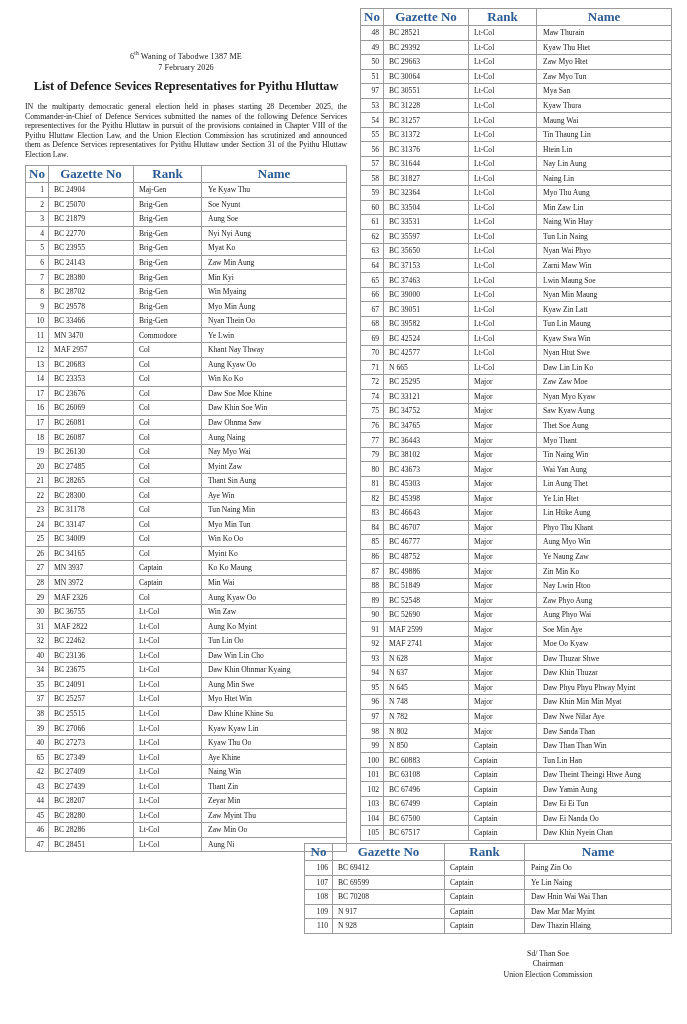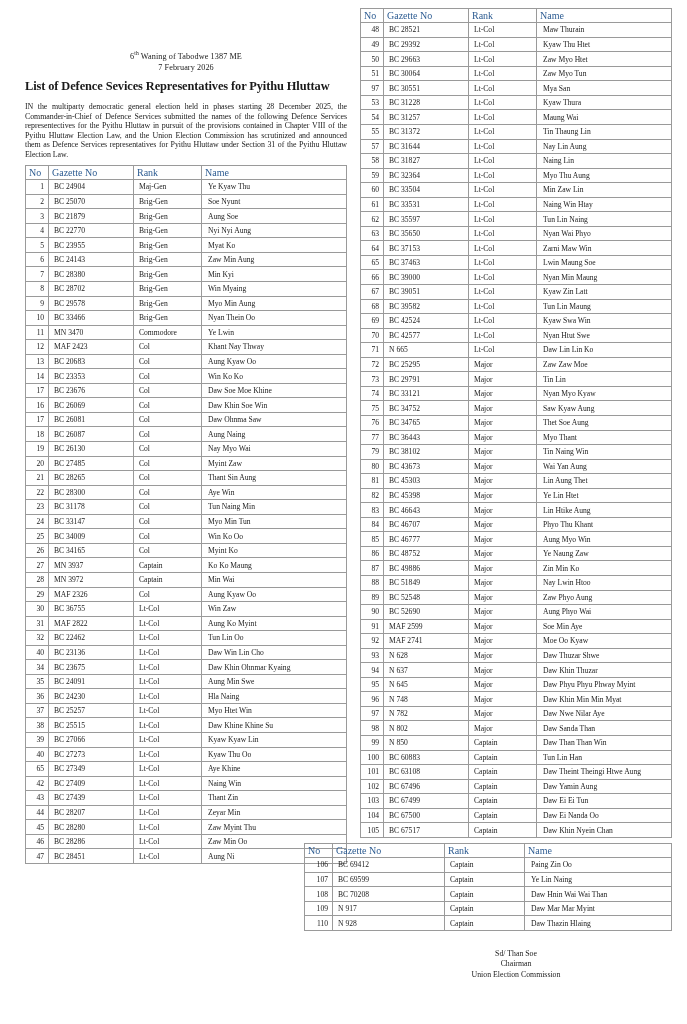--- a/index.html
+++ b/index.html
@@ -32,20 +32,21 @@
     font-size: 8.2px;
     line-height: 10.5px;
     letter-spacing: 0.1px;
   }
   .date-line sup {
     font-size: 5.6px;
     vertical-align: super;
     line-height: 0;
   }
   .doc-title {
+    text-align: center;
     font-size: 12.4px;
     font-weight: bold;
     line-height: 15px;
     margin-top: 6px;
     letter-spacing: -0.1px;
   }
   .intro-para {
     font-size: 7.9px;
     line-height: 9.55px;
     text-align: justify;
@@ -63,23 +64,23 @@
   table.reps th, table.reps td {
     border: 0.6px solid #9a9a9a;
     padding: 0px 3px;
     height: 13.55px;
     vertical-align: middle;
     overflow: hidden;
     white-space: nowrap;
   }
   table.reps th {
     color: #2d5c92;
-    font-weight: normal;
-    text-align: left;
-    font-size: 10px;
+    font-weight: bold;
+    text-align: center;
+    font-size: 13px;
     height: 13.2px;
   }
   table.reps td.c-no {
     text-align: right;
     padding-right: 4px;
   }
   table.reps td.c-gaz,
   table.reps td.c-rank,
   table.reps td.c-name {
     text-align: left;
@@ -113,21 +114,21 @@
     top: 843px;
     width: 368px;
   }
   .table-bottom col.w-no   { width: 28px; }
   .table-bottom col.w-gaz  { width: 112px; }
   .table-bottom col.w-rank { width: 80px; }
 
   
   .signature {
     position: absolute;
-    left: 380px;
+    left: 412px;
     top: 949px;
     width: 272px;
     text-align: center;
     font-size: 7.8px;
     line-height: 10.4px;
   }
   .signature div { white-space: nowrap; }
 </style>
 </head>
 <body>
@@ -221,21 +222,21 @@
             <td class="c-name">Nyan Thein Oo</td>
           </tr>
           <tr>
             <td class="c-no">11</td>
             <td class="c-gaz">MN 3470</td>
             <td class="c-rank">Commodore</td>
             <td class="c-name">Ye Lwin</td>
           </tr>
           <tr>
             <td class="c-no">12</td>
-            <td class="c-gaz">MAF 2423</td>
+            <td class="c-gaz">MAF 2957</td>
             <td class="c-rank">Col</td>
             <td class="c-name">Khant Nay Thway</td>
           </tr>
           <tr>
             <td class="c-no">13</td>
             <td class="c-gaz">BC 20683</td>
             <td class="c-rank">Col</td>
             <td class="c-name">Aung Kyaw Oo</td>
           </tr>
           <tr>
@@ -362,26 +363,20 @@
             <td class="c-no">34</td>
             <td class="c-gaz">BC 23675</td>
             <td class="c-rank">Lt-Col</td>
             <td class="c-name">Daw Khin Ohnmar Kyaing</td>
           </tr>
           <tr>
             <td class="c-no">35</td>
             <td class="c-gaz">BC 24091</td>
             <td class="c-rank">Lt-Col</td>
             <td class="c-name">Aung Min Swe</td>
-          </tr>
-          <tr>
-            <td class="c-no">36</td>
-            <td class="c-gaz">BC 24230</td>
-            <td class="c-rank">Lt-Col</td>
-            <td class="c-name">Hla Naing</td>
           </tr>
           <tr>
             <td class="c-no">37</td>
             <td class="c-gaz">BC 25257</td>
             <td class="c-rank">Lt-Col</td>
             <td class="c-name">Myo Htet Win</td>
           </tr>
           <tr>
             <td class="c-no">38</td>
             <td class="c-gaz">BC 25515</td>
@@ -505,20 +500,26 @@
             <td class="c-rank">Lt-Col</td>
             <td class="c-name">Maung Wai</td>
           </tr>
           <tr>
             <td class="c-no">55</td>
             <td class="c-gaz">BC 31372</td>
             <td class="c-rank">Lt-Col</td>
             <td class="c-name">Tin Thaung Lin</td>
           </tr>
           <tr>
+            <td class="c-no">56</td>
+            <td class="c-gaz">BC 31376</td>
+            <td class="c-rank">Lt-Col</td>
+            <td class="c-name">Htein Lin</td>
+          </tr>
+          <tr>
             <td class="c-no">57</td>
             <td class="c-gaz">BC 31644</td>
             <td class="c-rank">Lt-Col</td>
             <td class="c-name">Nay Lin Aung</td>
           </tr>
           <tr>
             <td class="c-no">58</td>
             <td class="c-gaz">BC 31827</td>
             <td class="c-rank">Lt-Col</td>
             <td class="c-name">Naing Lin</td>
@@ -599,26 +600,20 @@
             <td class="c-no">71</td>
             <td class="c-gaz">N 665</td>
             <td class="c-rank">Lt-Col</td>
             <td class="c-name">Daw Lin Lin Ko</td>
           </tr>
           <tr>
             <td class="c-no">72</td>
             <td class="c-gaz">BC 25295</td>
             <td class="c-rank">Major</td>
             <td class="c-name">Zaw Zaw Moe</td>
-          </tr>
-          <tr>
-            <td class="c-no">73</td>
-            <td class="c-gaz">BC 29791</td>
-            <td class="c-rank">Major</td>
-            <td class="c-name">Tin Lin</td>
           </tr>
           <tr>
             <td class="c-no">74</td>
             <td class="c-gaz">BC 33121</td>
             <td class="c-rank">Major</td>
             <td class="c-name">Nyan Myo Kyaw</td>
           </tr>
           <tr>
             <td class="c-no">75</td>
             <td class="c-gaz">BC 34752</td>

